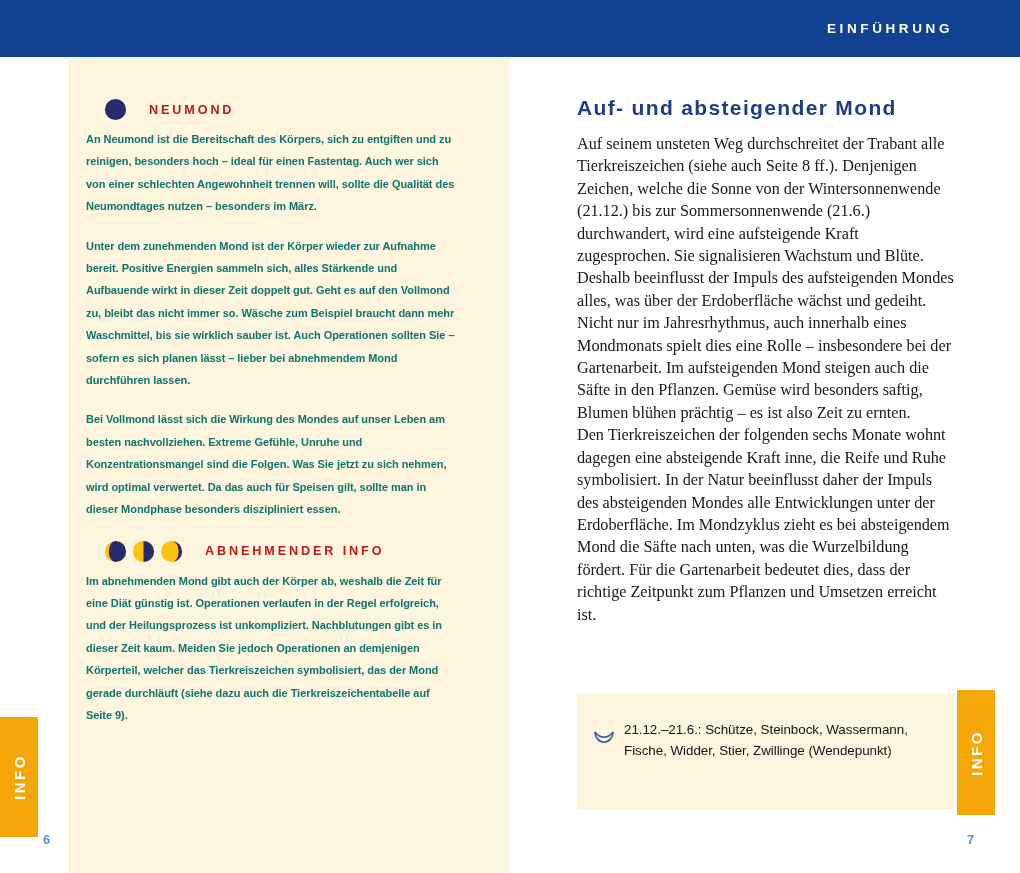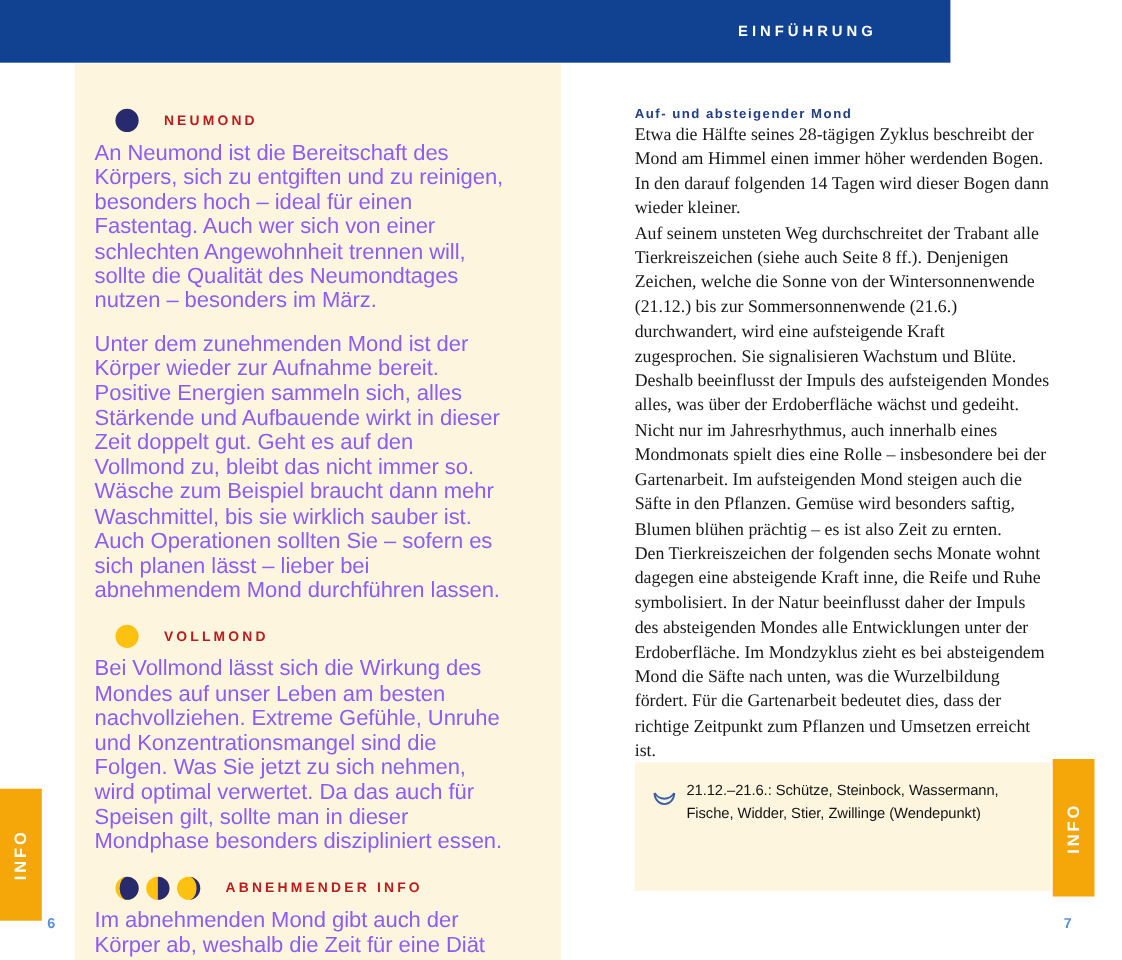--- a/index.html
+++ b/index.html
@@ -14,21 +14,21 @@
     position: relative;
     width: 1020px;
     height: 873px;
     background: #ffffff;
   }
 
   
   .header-bar {
     position: absolute;
     left: 0; top: 0;
-    width: 864px;
+    width: 1020px;
     height: 57px;
     background: #104291;
   }
   .header-title {
     position: absolute;
     right: 67px;
     top: 21px;
     color: #ffffff;
     font-size: 13.5px;
     font-weight: bold;
@@ -68,62 +68,62 @@
   }
   .sec-label {
     margin-left: 22px;
     font-size: 12.6px;
     font-weight: bold;
     letter-spacing: 2.9px;
     color: #b91c1c;
     white-space: nowrap;
   }
   .sec-body {
-    font-size: 20px;
+    font-size: 11px;
     line-height: 22.4px;
-    color: #8b5cf6;
-    font-weight: 400;
+    color: #0f766e;
+    font-weight: 700;
     letter-spacing: -0.05px;
   }
 
   
   .moon { width: 23px; height: 23px; display: block; }
 
   
   .right-col {
     position: absolute;
     left: 577px;
     top: 96px;
     width: 378px;
   }
   .right-title {
     color: #1f3c88;
-    font-size: 12px;
+    font-size: 21px;
     font-weight: bold;
     letter-spacing: 1.35px;
-    margin-bottom: 1px;
+    margin-bottom: 13px;
     font-family: "Liberation Sans", sans-serif;
   }
   .serif-body {
     font-family: "Liberation Serif", serif;
     font-size: 16.2px;
     line-height: 22.4px;
     color: #18181a;
   }
   .serif-body p { margin: 0; }
 
   
   .info-box {
     position: absolute;
     left: 577px;
     top: 693px;
     width: 378px;
     height: 117px;
     background: #fdf5dd;
-    padding: 15px 14px 0 14px;
+    padding: 26px 14px 0 14px;
   }
   .info-row {
     display: flex;
     align-items: flex-start;
     margin-bottom: 14px;
   }
   .arc-icon {
     width: 26px;
     height: 26px;
     flex: 0 0 26px;
@@ -191,28 +191,20 @@
           <div class="sec-label">NEUMOND</div>
         </div>
         <div class="sec-body">An Neumond ist die Bereitschaft des Körpers, sich zu entgiften und zu reinigen, besonders hoch – ideal für einen Fastentag. Auch wer sich von einer schlechten Angewohnheit trennen will, sollte die Qualität des Neumondtages nutzen – besonders im März.</div>
       </div>
 
       <div class="section">
         <div class="sec-body">Unter dem zunehmenden Mond ist der Körper wieder zur Aufnahme bereit. Positive Energien sammeln sich, alles Stärkende und Aufbauende wirkt in dieser Zeit doppelt gut. Geht es auf den Vollmond zu, bleibt das nicht immer so. Wäsche zum Beispiel braucht dann mehr Waschmittel, bis sie wirklich sauber ist. Auch Operationen sollten Sie – sofern es sich planen lässt – lieber bei abnehmendem Mond durchführen lassen.</div>
       </div>
 
       <div class="section">
-        <div class="sec-head">
-          <div class="moons">
-            <svg class="moon" viewBox="0 0 24 24">
-              <circle cx="12" cy="12" r="11" fill="#fcc20f"></circle>
-            </svg>
-          </div>
-          <div class="sec-label">VOLLMOND</div>
-        </div>
         <div class="sec-body">Bei Vollmond lässt sich die Wirkung des Mondes auf unser Leben am besten nachvollziehen. Extreme Gefühle, Unruhe und Konzentrationsmangel sind die Folgen. Was Sie jetzt zu sich nehmen, wird optimal verwertet. Da das auch für Speisen gilt, sollte man in dieser Mondphase besonders diszipliniert essen.</div>
       </div>
 
       <div class="section">
         <div class="sec-head">
           <div class="moons">
             <svg class="moon" viewBox="0 0 24 24">
               <circle cx="12" cy="12" r="11" fill="#fcc20f"></circle>
               <path d="M12 1 A11 11 0 0 1 12 23 A7 11 0 0 1 12 1 Z" fill="#282a6e"></path>
             </svg>
@@ -229,21 +221,20 @@
         </div>
         <div class="sec-body">Im abnehmenden Mond gibt auch der Körper ab, weshalb die Zeit für eine Diät günstig ist. Operationen verlaufen in der Regel erfolgreich, und der Heilungsprozess ist unkompliziert. Nachblutungen gibt es in dieser Zeit kaum. Meiden Sie jedoch Operationen an demjenigen Körperteil, welcher das Tierkreiszeichen symbolisiert, das der Mond gerade durchläuft (siehe dazu auch die Tierkreiszeichentabelle auf Seite 9).</div>
       </div>
 
     </div>
   </div>
 
   <div class="right-col">
     <div class="right-title">Auf- und absteigender Mond</div>
     <div class="serif-body">
-      <p>Etwa die Hälfte seines 28-tägigen Zyklus beschreibt der Mond am Himmel einen immer höher werdenden Bogen. In den darauf folgenden 14 Tagen wird dieser Bogen dann wieder kleiner.</p>
       <p>Auf seinem unsteten Weg durchschreitet der Trabant alle Tierkreiszeichen (siehe auch Seite 8 ff.). Denjenigen Zeichen, welche die Sonne von der Wintersonnenwende (21.12.) bis zur Sommersonnenwende (21.6.) durchwandert, wird eine aufsteigende Kraft zugesprochen. Sie signalisieren Wachstum und Blüte. Deshalb beeinflusst der Impuls des aufsteigenden Mondes alles, was über der Erdoberfläche wächst und gedeiht. Nicht nur im Jahresrhythmus, auch innerhalb eines Mondmonats spielt dies eine Rolle – insbesondere bei der Gartenarbeit. Im aufsteigenden Mond steigen auch die Säfte in den Pflanzen. Gemüse wird besonders saftig, Blumen blühen prächtig – es ist also Zeit zu ernten.</p>
       <p>Den Tierkreiszeichen der folgenden sechs Monate wohnt dagegen eine absteigende Kraft inne, die Reife und Ruhe symbolisiert. In der Natur beeinflusst daher der Impuls des absteigenden Mondes alle Entwicklungen unter der Erdoberfläche. Im Mondzyklus zieht es bei absteigendem Mond die Säfte nach unten, was die Wurzelbildung fördert. Für die Gartenarbeit bedeutet dies, dass der richtige Zeitpunkt zum Pflanzen und Umsetzen erreicht ist.</p>
     </div>
   </div>
 
   <div class="info-box">
     <div class="info-row">
       <svg class="arc-icon" viewBox="0 0 26 26">
         <path d="M4 6 A9 10 0 0 0 22 6" fill="none" stroke="#3c5fa8" stroke-width="1.7"></path>
         <path d="M4 6 A11.5 13.5 0 0 0 22 6" fill="none" stroke="#3c5fa8" stroke-width="1.7"></path>

